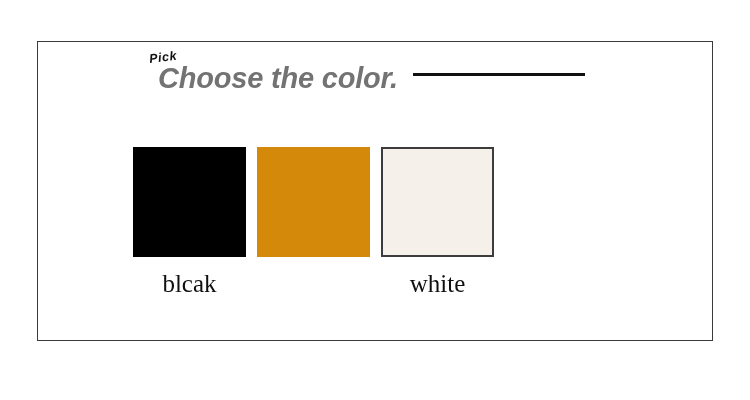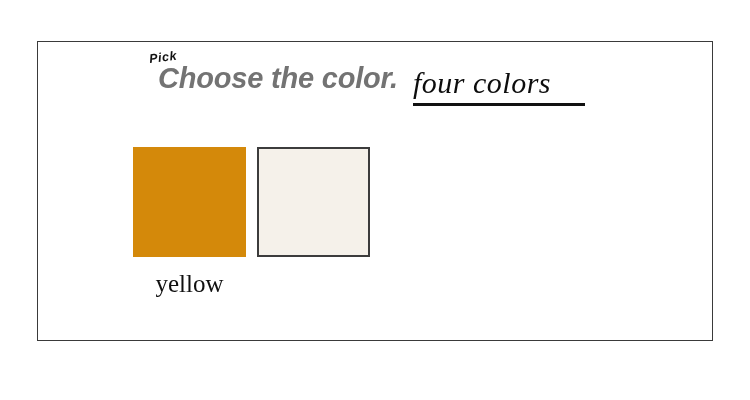--- a/index.html
+++ b/index.html
@@ -138,29 +138,32 @@
 <div id="slide-frame" style="border-color: rgb(58, 58, 58); background: rgb(255, 255, 255);">
 
   <div id="heading-row">
 
     <div id="headline-group">
       <span id="pick-kicker">Pick</span>
       <span id="headline-main">Choose the color.</span>
     </div>
 
     <div id="subhead-group">
-      <span id="subhead-text">four colors</span>
       <div id="subhead-underline"></div>
     </div>
 
   </div>
 
   <div id="swatch-strip">
       <div class="swatch-cell">
+        <div class="swatch-chip" style="background: rgb(0, 0, 0);"></div>
+        <div class="swatch-label">blcak</div>
+      </div>
+      <div class="swatch-cell">
         <div class="swatch-chip" style="background: rgb(212, 137, 10);"></div>
-        <div class="swatch-label">yellow</div>
       </div>
       <div class="swatch-cell">
         <div class="swatch-chip bordered" style="background: rgb(245, 241, 234); border-color: rgb(60, 60, 60);"></div>
+        <div class="swatch-label">white</div>
       </div>
     </div>
 
 </div>
 
 </body></html>

